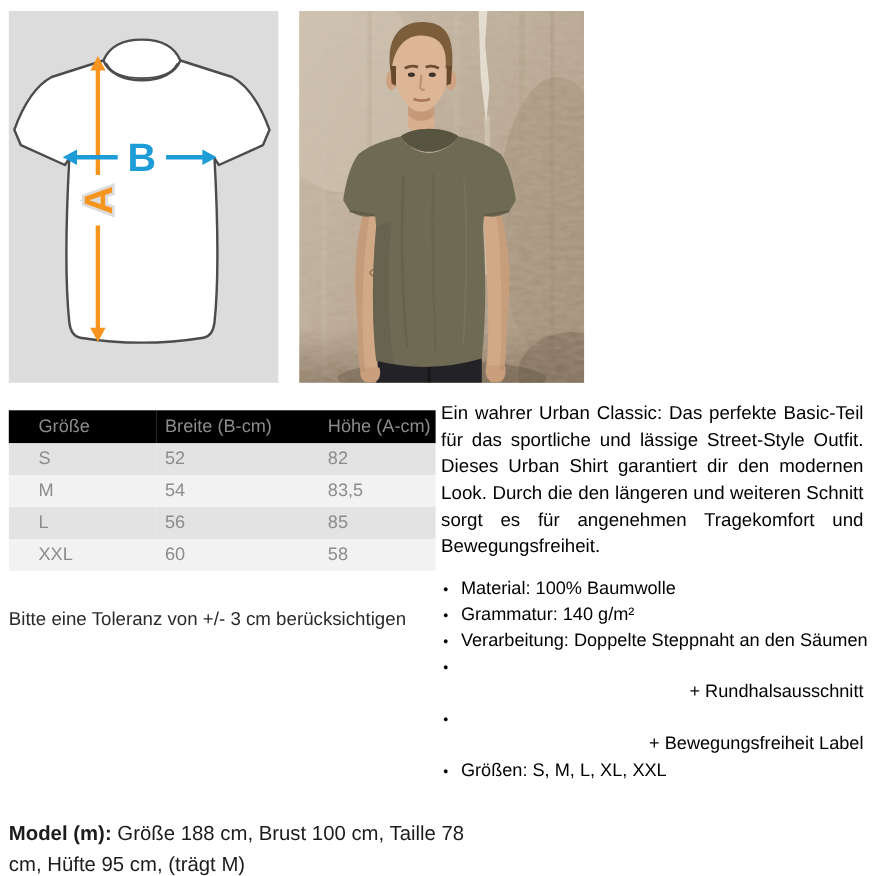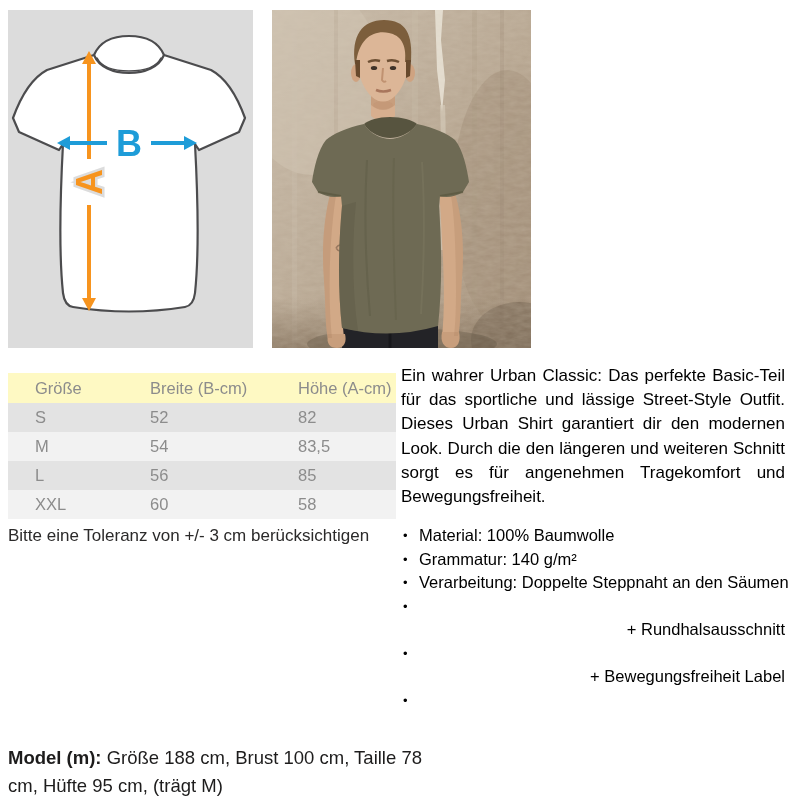--- a/index.html
+++ b/index.html
@@ -19,25 +19,25 @@
   .photo-box svg{display:block;width:100%;height:100%;}
 
   
   .size-table{left:8px;top:373px;width:388px;border-collapse:collapse;table-layout:fixed;
     font-size:16.5px;color:#8c8c8c;}
   .size-table col.c1{width:134px;}
   .size-table col.c2{width:148px;}
   .size-table col.c3{width:106px;}
   .size-table th,.size-table td{font-weight:400;text-align:left;padding:0 0 0 8px;height:29px;}
   .size-table th:first-child,.size-table td:first-child{padding-left:27px;}
-  .size-table thead tr{background:#fef9c3;height:30px;}
+  .size-table thead tr{background:#000000;height:30px;}
   .size-table tbody tr:nth-child(odd){background:#e3e3e3;}
   .size-table tbody tr:nth-child(even){background:#f2f2f2;}
 
-  .tolerance{left:8px;top:526px;width:400px;font-size:17px;color:#2b2a2a;}
+  .tolerance{left:8px;top:553px;width:400px;font-size:17px;color:#2b2a2a;}
 
   
   .right-col{left:401px;top:364px;width:384px;color:#000000;}
   .desc-paragraph{font-size:17px;line-height:24.2px;text-align:justify;margin:0;}
   .desc-list{margin-top:15px;}
   .desc-item{display:flex;font-size:16.5px;line-height:23.5px;white-space:nowrap;}
   .desc-item .marker{width:16px;flex:0 0 16px;font-size:13px;line-height:23.5px;text-align:left;padding-left:2px;}
   .desc-item.sub{padding-left:58px;justify-content:flex-end;}
 
   
@@ -237,19 +237,20 @@
     </div>
     <div class="desc-item">
       <span class="marker">•</span>
     </div>
     <div class="desc-item sub">
 
       <span>+ Bewegungsfreiheit Label</span>
     </div>
     <div class="desc-item">
       <span class="marker">•</span>
+      <span>Größen: S, M, L, XL, XXL</span>
     </div>
   </div>
 </div>
 
 <div class="abs model-info">
   <b>Model (m):</b><span> Größe 188 cm, Brust 100 cm, Taille 78 cm, Hüfte 95 cm, (trägt M)</span>
 </div>
 
 </body></html>

